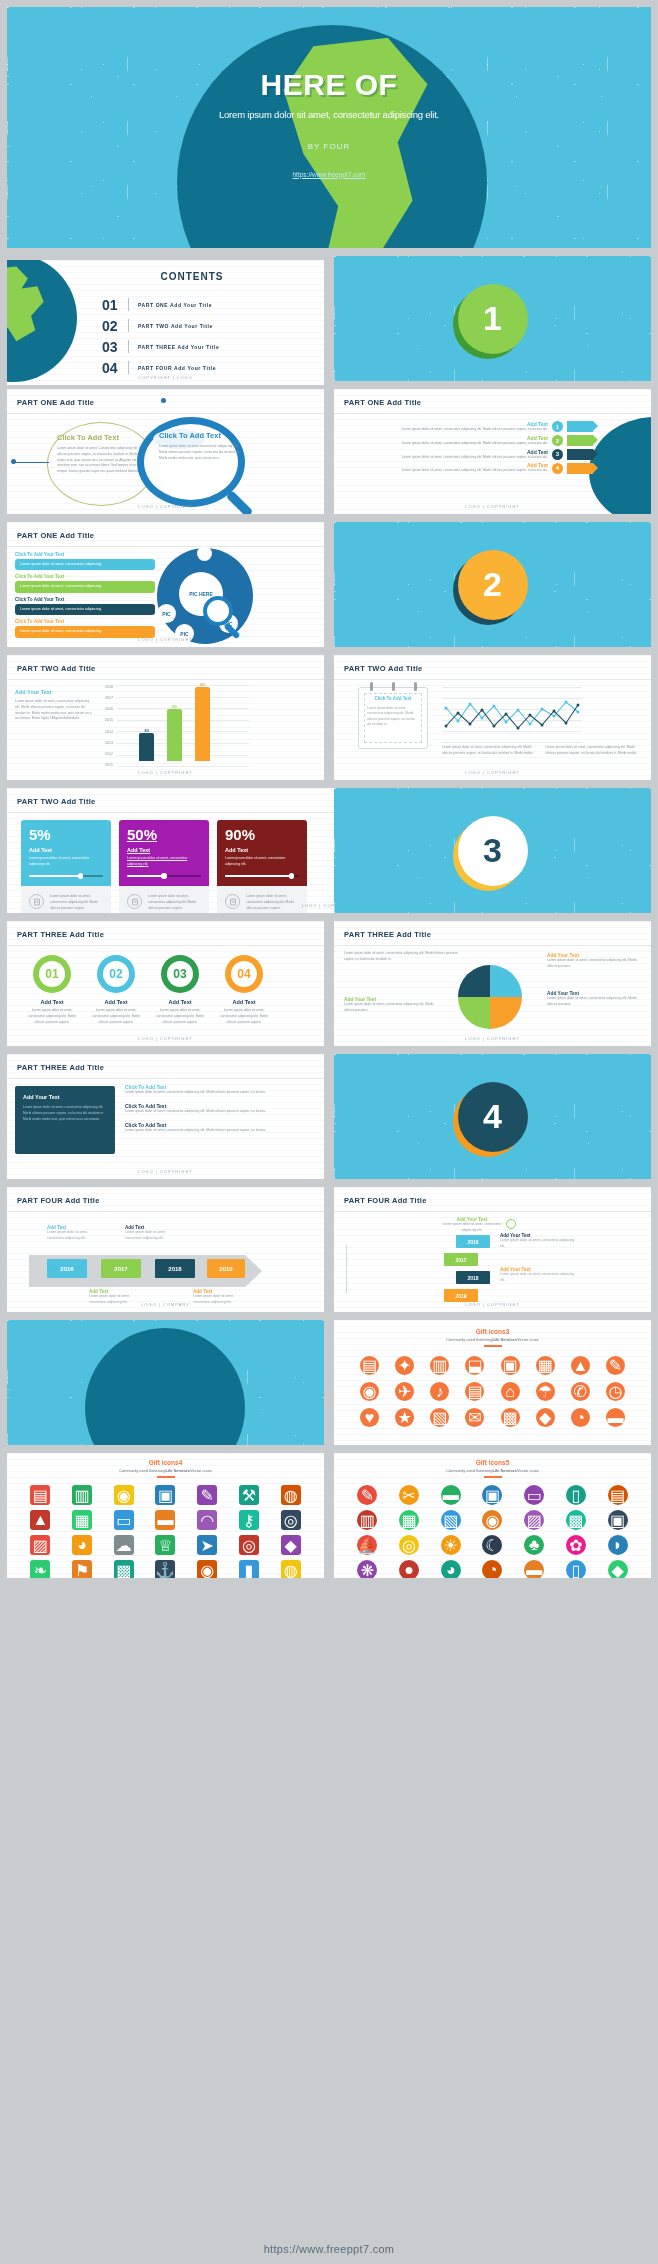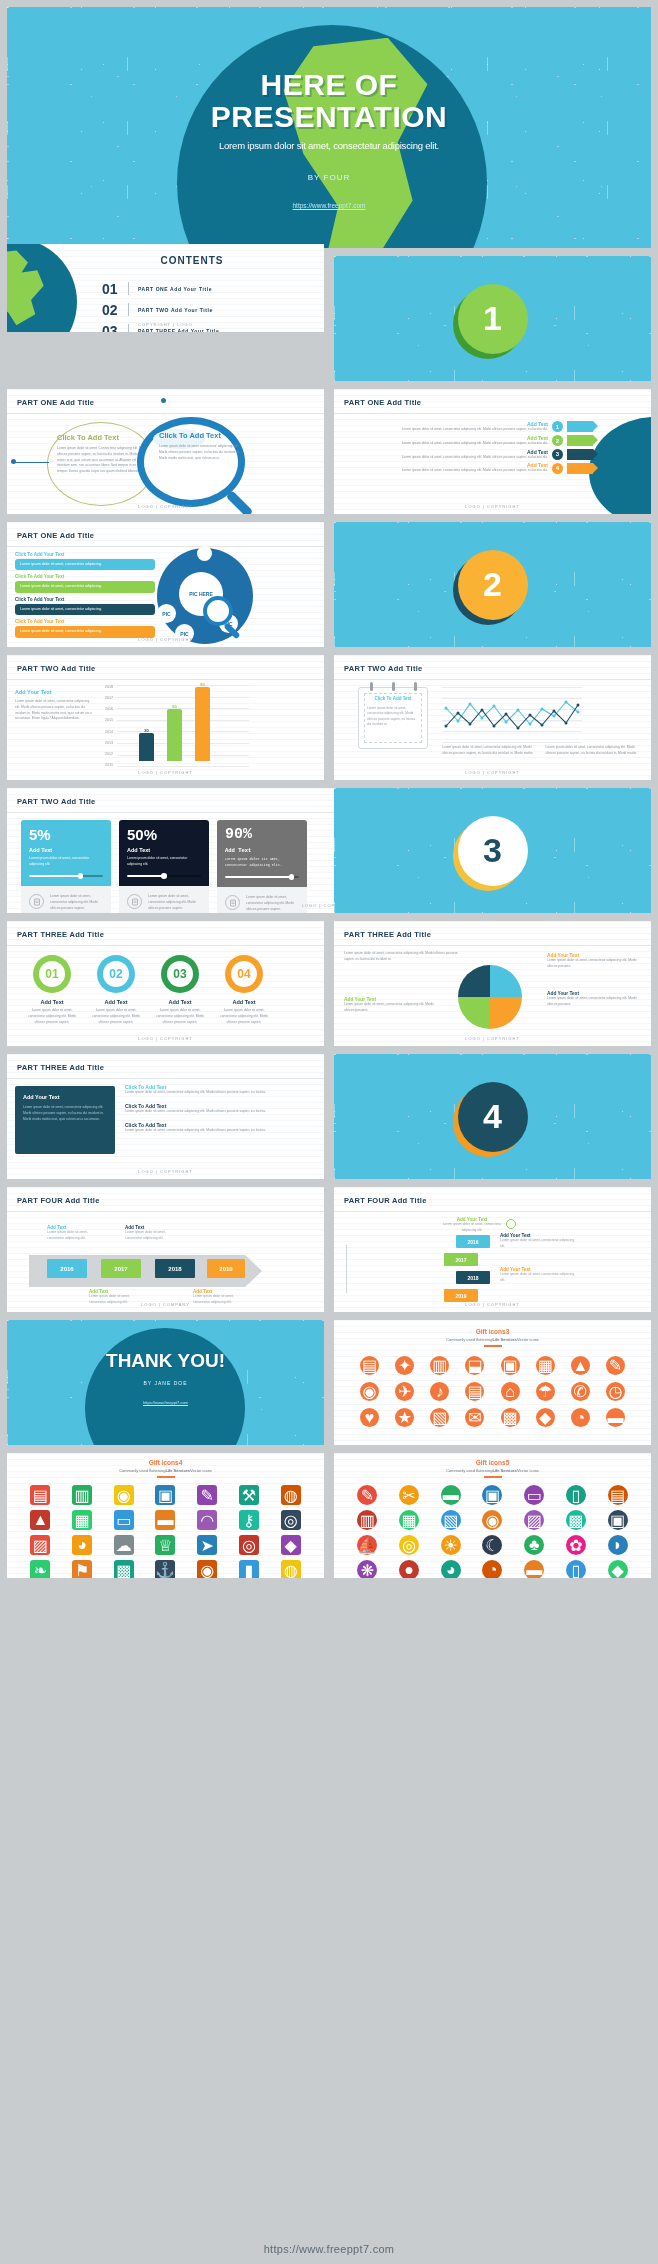--- a/index.html
+++ b/index.html
@@ -65,21 +65,21 @@
                   display:flex; align-items:center; justify-content:center; }
   .big-num { position:relative; width:70px; height:70px; border-radius:50%;
              display:flex; align-items:center; justify-content:center;
              color:#fff; font-size:34px; font-weight:bold; }
   .bn-green { background:#8dcf4f; box-shadow:-5px 5px 0 #3f9c35; }
   .bn-amber { background:#f9b233; box-shadow:-5px 5px 0 #1d4f63; }
   .bn-white { background:#ffffff; color:#1d4f63; box-shadow:-5px 5px 0 #f6c13a; }
   .bn-dark  { background:#1d4f63; box-shadow:-5px 5px 0 #f59b20; }
 
   
-  #s-contents { top:244px; height:88px; }
+  #s-contents { top:260px; height:125px; }
   #s-contents .globe { left:-58px; top:-6px; width:128px; height:128px; }
   #s-contents .land { left:10%; top:8%; width:82%; height:86%; }
   .contents-title { position:absolute; left:95px; top:11px; width:180px; text-align:center;
                     font-size:10px; font-weight:bold; color:#22405a; letter-spacing:1px; }
   .toc { position:absolute; left:95px; top:34px; width:210px; }
   .toc-row { display:flex; align-items:center; height:21px; }
   .toc-n { width:26px; font-size:14px; font-weight:bold; color:#22405a; }
   .toc-bar { width:1px; height:13px; background:#b8c2ca; margin-right:9px; }
   .toc-l { font-size:5px; font-weight:bold; color:#22405a; letter-spacing:.6px; }
 
@@ -165,21 +165,21 @@
 </style>
 </head>
 <body>
 
 <div class="slide wide tri-bg" id="s-title">
   <div class="globe">
     <div class="land ln-b"></div>
   </div>
   <div class="title-txt">
     <h1><span>HERE OF</span><br>
-        <span>PRESENTATION</span></h1>
+        </h1>
     <div class="title-sub">Lorem ipsum dolor sit amet, consectetur adipiscing elit.</div>
     <div class="title-by">BY FOUR</div>
     <div class="title-url">https://www.freeppt7.com</div>
   </div>
 </div>
 
 <div class="slide half-l paper-bg" id="s-contents">
   <div class="globe">
     <div class="land ln-a"></div>
   </div>
@@ -429,21 +429,21 @@
             <rect x="3" y="2" width="10" height="12" rx="1" fill="none" stroke="#8a949c" stroke-width="1.2"></rect>
             <line x1="5" y1="6" x2="11" y2="6" stroke="#8a949c" stroke-width="1"></line>
             <line x1="5" y1="9" x2="11" y2="9" stroke="#8a949c" stroke-width="1"></line>
           </svg>
       </div>
       <div class="body-mini">Lorem ipsum dolor sit amet, consectetur adipiscing elit. Morbi ultrices posuere sapien.</div>
     </div>
   </div>
 
   <div class="pcard" style="left:112px;top:32px;">
-    <div class="pcard-top" style="background:#0f172a;">
+    <div class="pcard-top" style="background:#a21caf;text-decoration:underline;">
       <div class="pcard-pct">50%</div>
       <div class="pcard-h">Add Text</div>
       <div class="pcard-b">Lorem ipsum dolor sit amet, consectetur adipiscing elit.</div>
       <div class="pcard-track">
         <div class="pcard-fill" style="width:50%;"></div>
         <div class="pcard-knob" style="left:calc(50% - 3px);"></div>
       </div>
     </div>
     <div class="pcard-bot">
       <div class="doc-ic">
@@ -451,21 +451,21 @@
             <rect x="3" y="2" width="10" height="12" rx="1" fill="none" stroke="#8a949c" stroke-width="1.2"></rect>
             <line x1="5" y1="6" x2="11" y2="6" stroke="#8a949c" stroke-width="1"></line>
             <line x1="5" y1="9" x2="11" y2="9" stroke="#8a949c" stroke-width="1"></line>
           </svg>
       </div>
       <div class="body-mini">Lorem ipsum dolor sit amet, consectetur adipiscing elit. Morbi ultrices posuere sapien.</div>
     </div>
   </div>
 
   <div class="pcard" style="left:210px;top:32px;">
-    <div class="pcard-top" style="background:#737373;font-family:Liberation Mono, monospace;">
+    <div class="pcard-top" style="background:#7f1d1d;">
       <div class="pcard-pct">90%</div>
       <div class="pcard-h">Add Text</div>
       <div class="pcard-b">Lorem ipsum dolor sit amet, consectetur adipiscing elit.</div>
       <div class="pcard-track">
         <div class="pcard-fill" style="width:90%;"></div>
         <div class="pcard-knob" style="left:calc(90% - 3px);"></div>
       </div>
     </div>
     <div class="pcard-bot">
       <div class="doc-ic">
@@ -634,25 +634,20 @@
     <div class="tl-note-b">Lorem ipsum dolor sit amet, consectetur adipiscing elit.</div>
   </div>
   <div style="position:absolute;left:12px;top:58px;width:1px;height:48px;background:#cfd6da;"></div>
   <div class="s-foot">LOGO  |  COPYRIGHT</div>
 </div>
 
 <div class="slide half-l tri-bg" style="top:1320px;height:125px;">
   <div class="globe" style="left:78px;top:8px;width:160px;height:160px;">
     <div class="land ln-b"></div>
   </div>
-  <div style="position:absolute;left:0;right:0;top:30px;text-align:center;z-index:3;">
-    <div style="color:#fff;font-size:19px;font-weight:bold;text-shadow:1px 1px 0 rgba(0,60,80,.3);">THANK YOU!</div>
-    <div style="color:#e4f6fb;font-size:5px;margin-top:8px;letter-spacing:1px;">BY JANE DOE</div>
-    <div style="color:#bfe9f7;font-size:4px;margin-top:14px;text-decoration:underline;">https://www.freeppt7.com</div>
-  </div>
 </div>
 
 <div class="slide half-r paper-bg" style="top:1320px;height:125px;">
   <div class="icosheet-title" style="position:absolute;left:0;right:0;top:8px;">
     <div class="ico-t1">Gift icons3</div>
     <div class="ico-t2">
       <span>Commonly used flattening</span><b>Life Services</b><span>Vector icons</span>
     </div>
     <div class="ico-underline"></div>
   </div>

